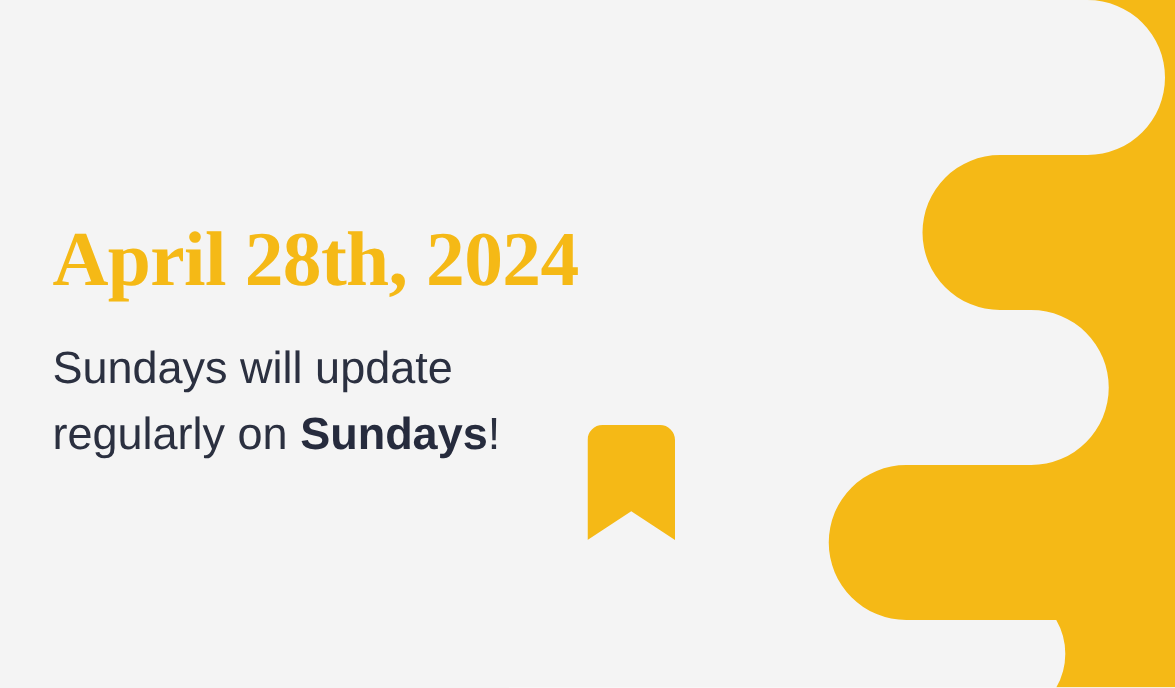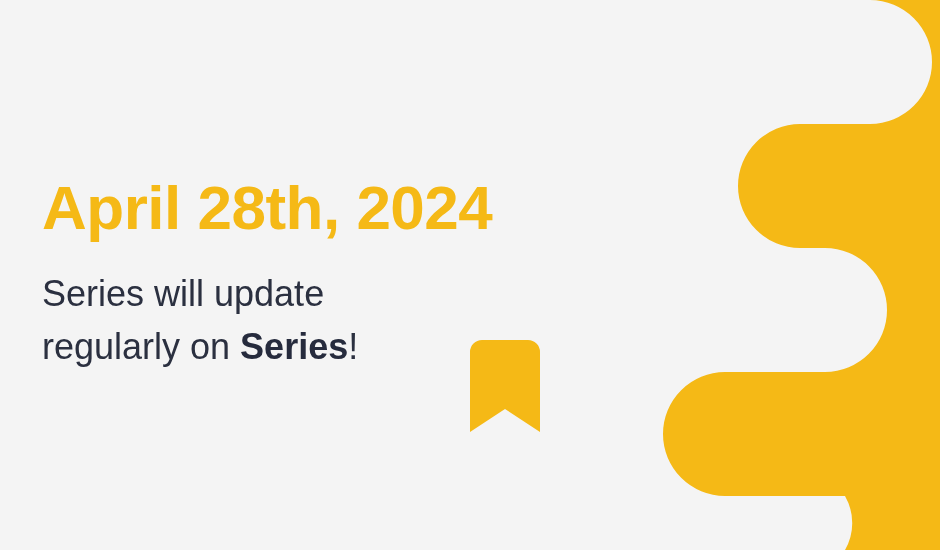--- a/index.html
+++ b/index.html
@@ -46,21 +46,21 @@
     font-size: 50px;
     font-weight: 700;
     letter-spacing: 0.5px;
     line-height: 1.06;
     color: #262b3d;
     white-space: nowrap;
   }
 
   #date-line {
     margin: 8px 0 0 0;
-    font-family: Liberation Sans, sans-serif;
+    font-family: Liberation Serif, serif;
     font-size: 62px;
     font-weight: 700;
     letter-spacing: -0.5px;
     line-height: 1.04;
     color: #f5b916;
     white-space: nowrap;
   }
 
   #subtitle-wrap {
     margin-top: 28px;
@@ -125,22 +125,22 @@
              Z" fill="#f5b916"></path>
   </svg>
 
   <div id="text-block">
 
 
     <div id="date-line">April 28th, 2024</div>
 
     <div id="subtitle-wrap">
       <p id="subtitle">
-        <span class="subtitle-line">Series will update</span>
-        <span class="subtitle-line"><span>regularly on </span><span class="emphasis">Series</span><span>!</span></span>
+        <span class="subtitle-line">Sundays will update</span>
+        <span class="subtitle-line"><span>regularly on </span><span class="emphasis">Sundays</span><span>!</span></span>
       </p>
     </div>
 
   </div>
 
   <div id="bookmark-icon-wrap">
     <svg viewBox="0 0 70 92">
       <path d="M0,12
                A12,12 0 0 1 12,0
                L58,0

